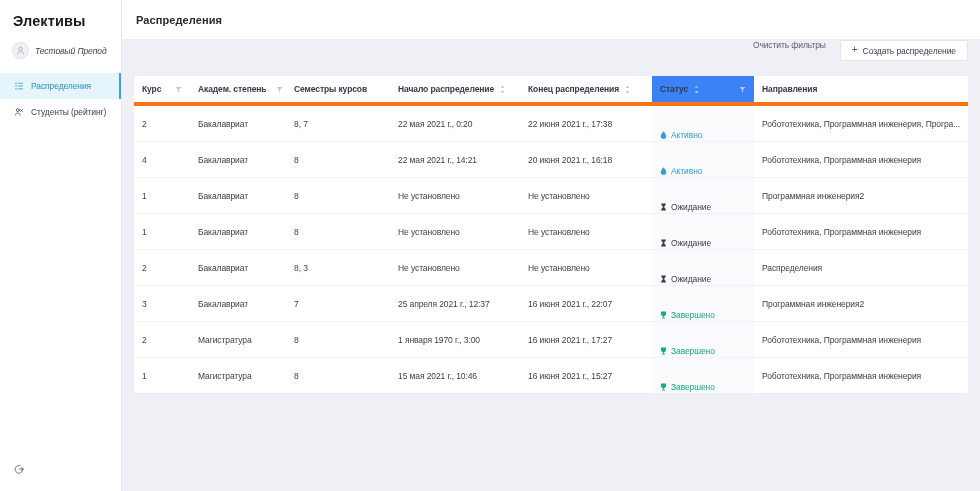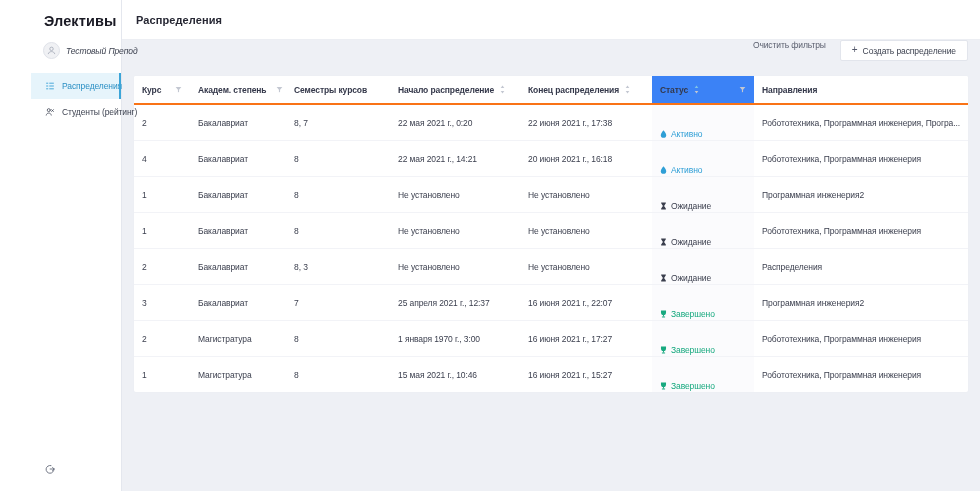--- a/index.html
+++ b/index.html
@@ -26,21 +26,20 @@
   
   .sidebar {
     width: 122px;
     height: 491px;
     background: #ffffff;
     border-right: 1px solid #e4e7ee;
     display: flex;
     flex-direction: column;
     flex: 0 0 122px;
     position: relative;
-    padding-left: 31px;
   }
 
   .brand {
     font-size: 14.5px;
     font-weight: bold;
     color: #1a1a24;
     padding: 13px 0 0 13px;
     letter-spacing: .1px;
   }
 
@@ -206,21 +205,21 @@
   }
 
   thead th {
     height: 28px;
     font-size: 8.5px;
     font-weight: bold;
     color: #34384a;
     text-align: left;
     padding: 8px 8px;
     background: #ffffff;
-    border-bottom: 2px solid #f97316;
+    border-bottom: 4px solid #f97316;
     white-space: nowrap;
     letter-spacing: -.1px;
     vertical-align: middle;
   }
 
   .th-inner {
     display: flex;
     align-items: center;
     gap: 5px;
   }

